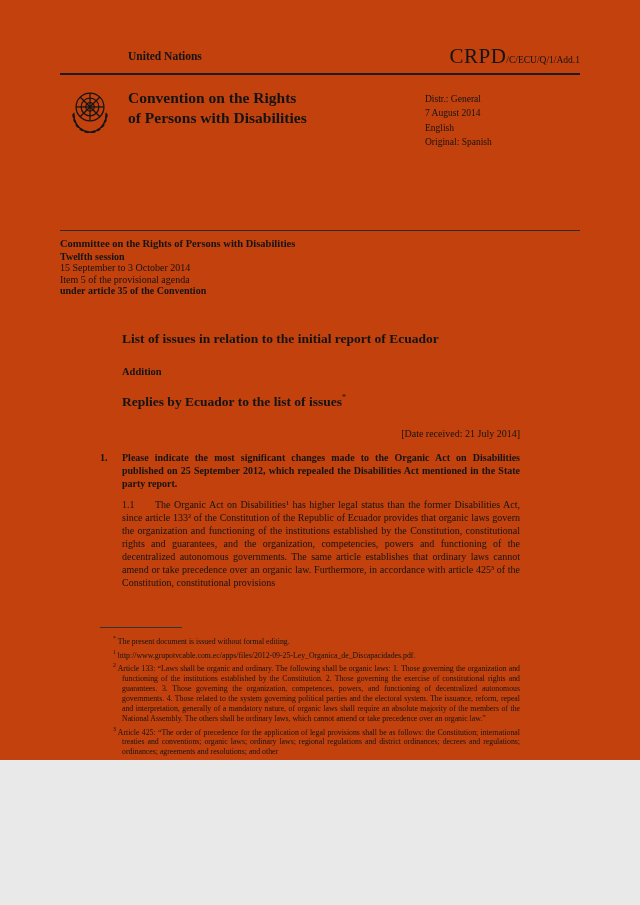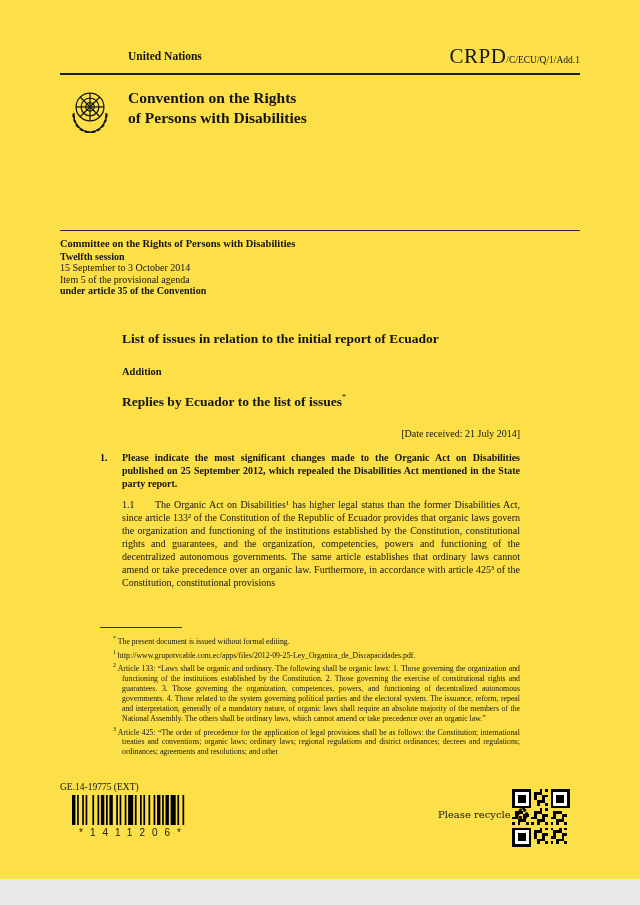--- a/index.html
+++ b/index.html
@@ -1,16 +1,16 @@
 <!DOCTYPE html>
 <html><head>
 <meta charset="utf-8">
 <style>
   html,body{margin:0;padding:0;background:#e9e9e9;}
-  .page{position:relative;width:640px;height:879px;background:#fde047;outline:1px solid #c7c7c7;
+  .page{position:relative;width:640px;height:760px;background:#c2410c;outline:1px solid #c7c7c7;
         font-family:"Liberation Serif", serif;color:#141414;overflow:hidden;}
 
   
   .org-name{position:absolute;left:128px;top:50px;font-size:11.5px;font-weight:bold;}
   .doc-symbol{position:absolute;right:60px;top:44px;display:flex;align-items:baseline;}
   .doc-symbol .big{font-size:21px;letter-spacing:.5px;}
   .doc-symbol .small{font-size:9.5px;}
   .rule-top{position:absolute;left:60px;right:60px;top:73px;border-top:2px solid #1c1c1c;}
 
   
@@ -89,20 +89,26 @@
         <ellipse cx="50" cy="43" rx="3" ry="1.3" transform="rotate(-60 50 43)"></ellipse>
         <ellipse cx="47" cy="48.5" rx="3" ry="1.3" transform="rotate(-45 47 48.5)"></ellipse>
         <ellipse cx="42" cy="53" rx="3" ry="1.3" transform="rotate(-25 42 53)"></ellipse>
         <ellipse cx="36" cy="55.5" rx="3" ry="1.3" transform="rotate(-10 36 55.5)"></ellipse>
       </g>
     </svg>
   </div>
   <div class="masthead-title">
     <span style="display:block">Convention on the Rights</span>
     <span style="display:block">of Persons with Disabilities</span>
+  </div>
+  <div class="distr-block">
+    <div>Distr.: General</div>
+    <div>7 August 2014</div>
+    <div>English</div>
+    <div>Original: Spanish</div>
   </div>
 
   <div class="rule-mid"></div>
 
   <div class="committee">
     <div class="b name">Committee on the Rights of Persons with Disabilities</div>
     <div class="b">Twelfth session</div>
     <div>15 September to 3 October 2014</div>
     <div>Item 5 of the provisional agenda</div>
     <div class="b">under article 35 of the Convention</div>

